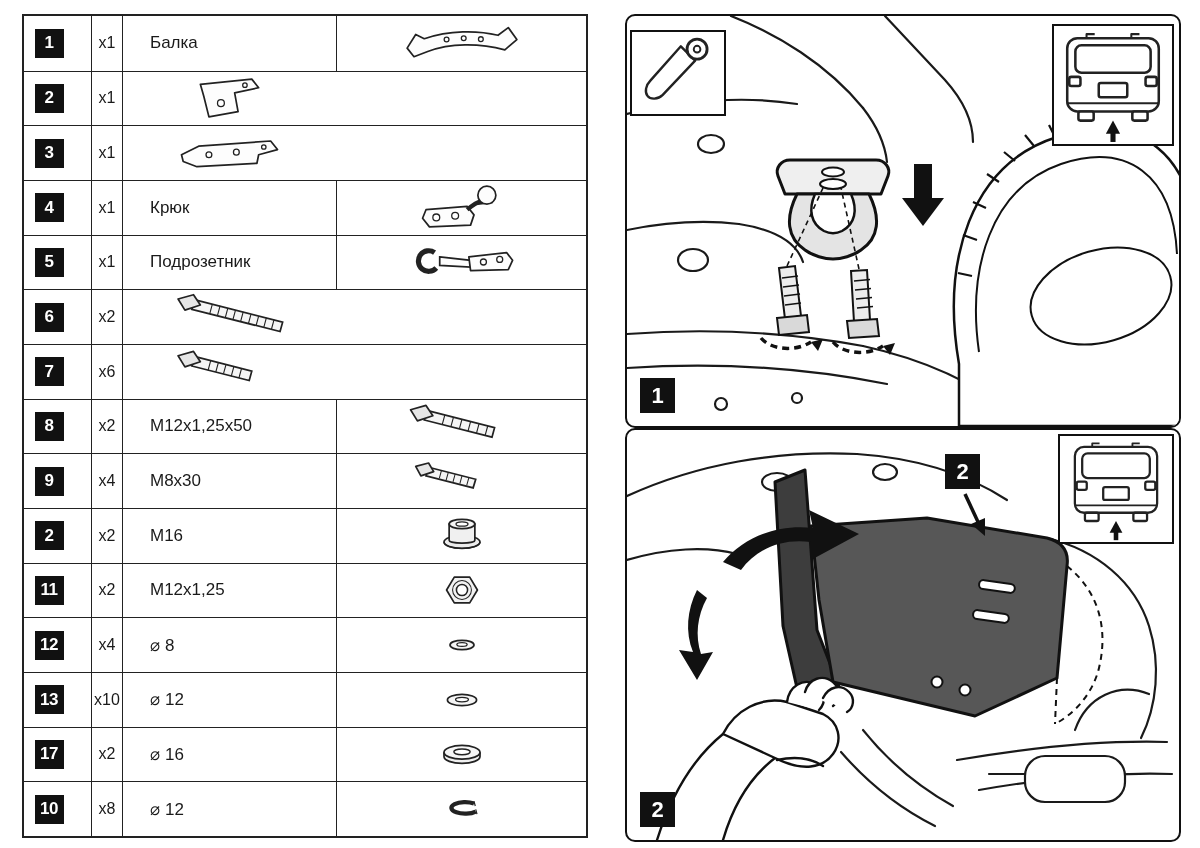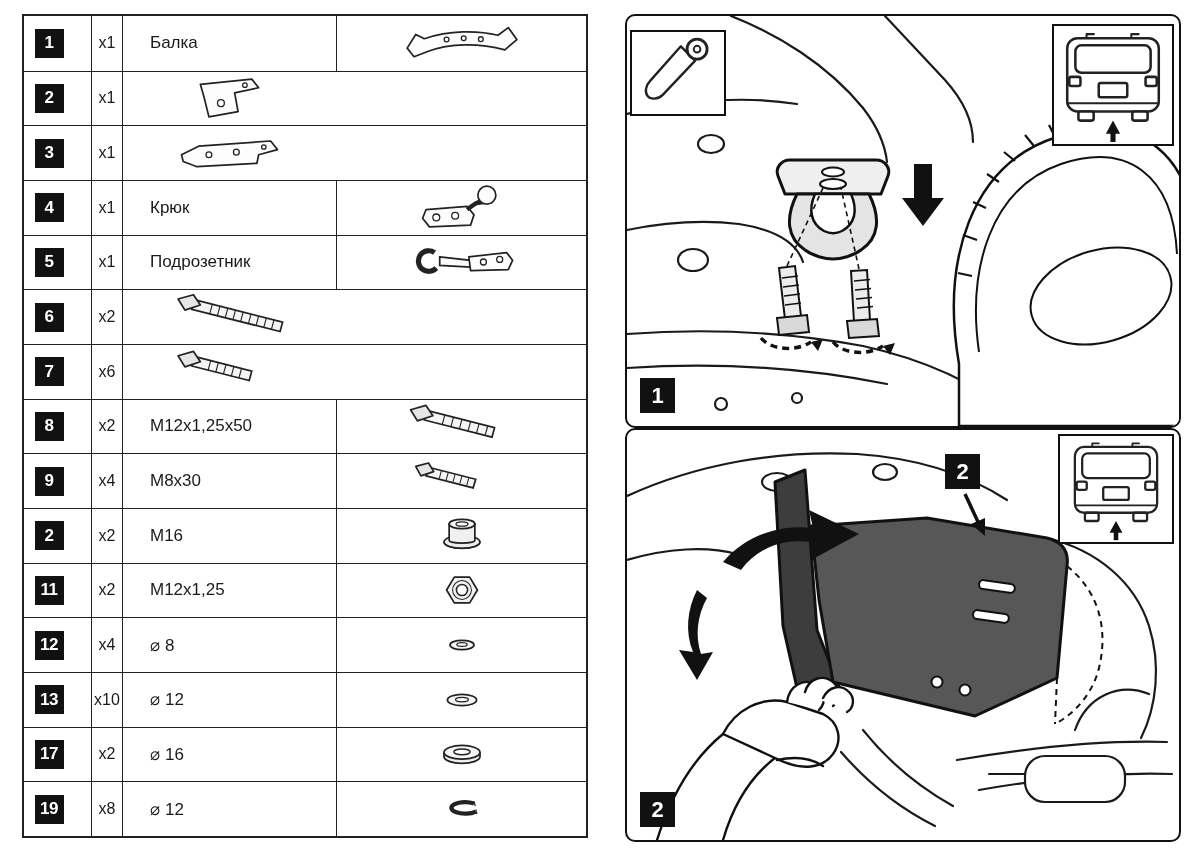--- a/index.html
+++ b/index.html
@@ -352,21 +352,21 @@
       <div class="p-cell name-cell">⌀ 16</div>
       <div class="p-cell icon-cell">
           <svg class="part-icon" viewBox="0 0 140 56">
             <use href="#sym-washer-large"></use>
           </svg>
         </div>
     </div>
 
     <div class="p-row">
       <div class="p-cell badge-cell">
-          <div class="num-badge">19</div>
+          <div class="num-badge">10</div>
         </div>
       <div class="p-cell qty-cell">x8</div>
       <div class="p-cell name-cell">⌀ 12</div>
       <div class="p-cell icon-cell">
           <svg class="part-icon" viewBox="0 0 140 56">
             <use href="#sym-spring-washer"></use>
           </svg>
         </div>
     </div>
 

